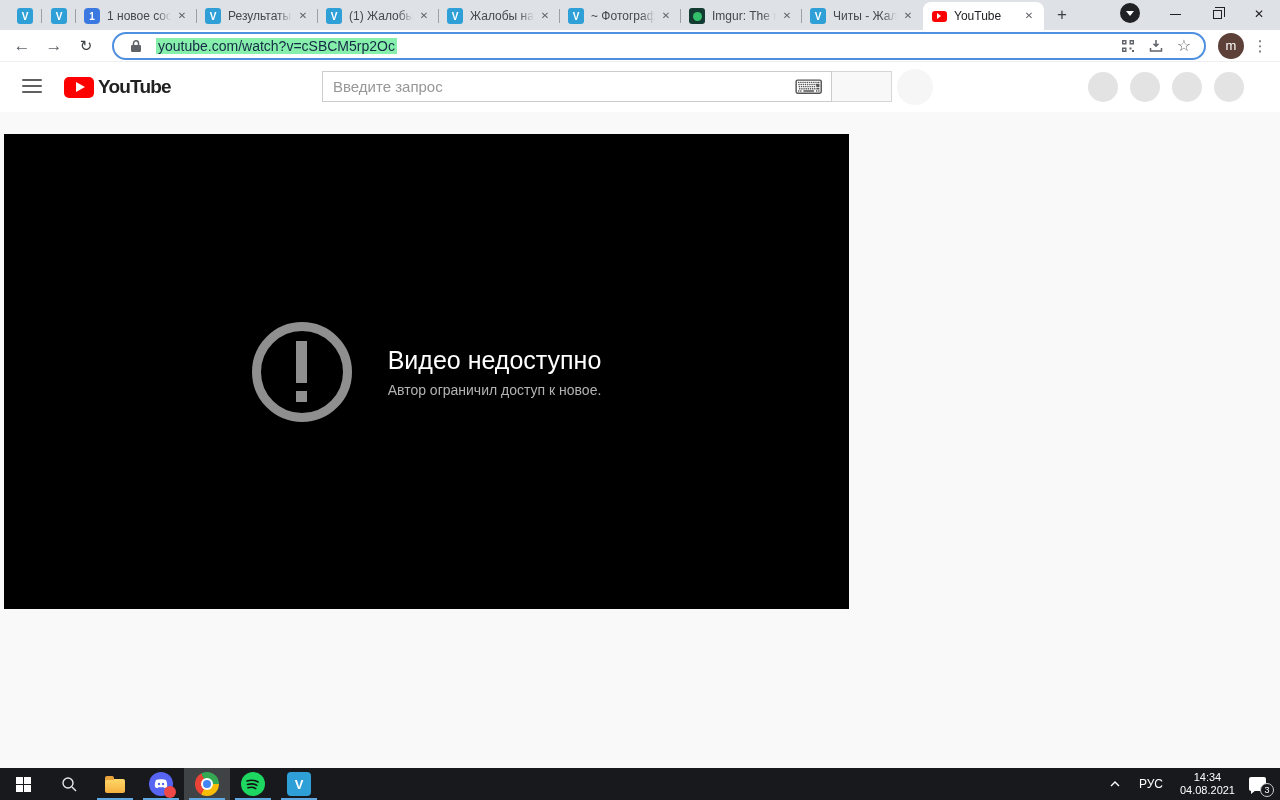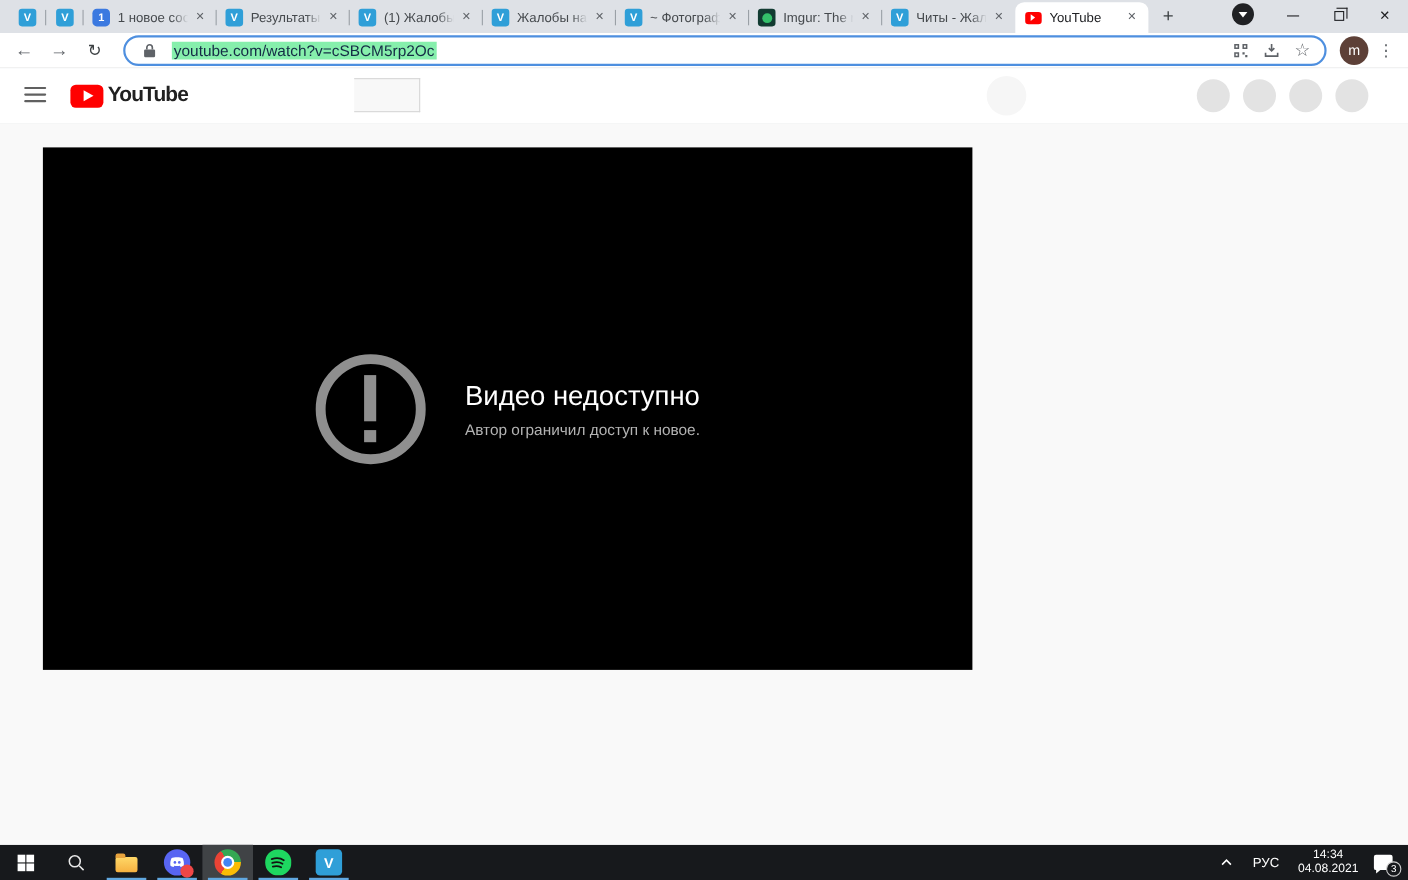--- a/index.html
+++ b/index.html
@@ -64,21 +64,21 @@
   .yt-search-input { flex:1; border:none; outline:none; font-size:15px; color:#111; padding:0 10px; font-family:inherit; }
   .yt-search-input::placeholder { color:#979797; }
   .kbd-glyph { font-size:20px; color:#555; padding:0 8px; }
   .yt-search-btn { width:60px; height:31px; background:#f8f8f8; border:1px solid #d6d6d6; border-left:none; }
   .ph-faint { position:absolute; left:897px; top:7px; width:36px; height:36px; border-radius:50%; background:#f6f6f6; }
   .ph-group { position:absolute; right:36px; top:10px; display:flex; gap:12px; }
   .ph-circle { width:30px; height:30px; border-radius:50%; background:#e3e3e3; }
 
   
   .page { flex:1; background:#f9f9f9; position:relative; }
-  .player { position:absolute; left:39px; top:22px; width:845px; height:475px; background:#000;
+  .player { position:absolute; left:4px; top:22px; width:845px; height:475px; background:#000;
             display:flex; align-items:center; justify-content:center; gap:36px; }
   .err-icon { width:100px; height:100px; border:9px solid #8f8f8f; border-radius:50%; display:flex; flex-direction:column; align-items:center; justify-content:center; flex:0 0 100px; }
   .err-bar { width:11px; height:42px; background:#8f8f8f; }
   .err-dot { width:11px; height:11px; background:#8f8f8f; margin-top:8px; }
   .err-text .err-title { color:#fff; font-size:25px; font-weight:400; }
   .err-text .err-sub { color:#b3b3b3; font-size:14px; margin-top:7px; }
 
   
   .taskbar { height:32px; background:#17191c; display:flex; align-items:stretch; flex:0 0 32px; color:#fff; }
   .tb-tile { width:46px; display:flex; align-items:center; justify-content:center; position:relative; }
@@ -227,20 +227,24 @@
         <span></span>
         <span></span>
       </button>
     <div class="yt-logo">
       <span class="yt-logo-box">
           <span class="yt-logo-tri"></span>
         </span>
       <span class="yt-logo-text">YouTube</span>
     </div>
     <div class="yt-search-wrap">
+      <div class="yt-search-box">
+        <input class="yt-search-input" type="text" placeholder="Введите запрос" style="">
+        <span class="kbd-glyph">⌨</span>
+      </div>
       <button class="yt-search-btn"></button>
     </div>
     <span class="ph-faint"></span>
     <div class="ph-group">
       <span class="ph-circle"></span>
       <span class="ph-circle"></span>
       <span class="ph-circle"></span>
       <span class="ph-circle"></span>
     </div>
   </div>

